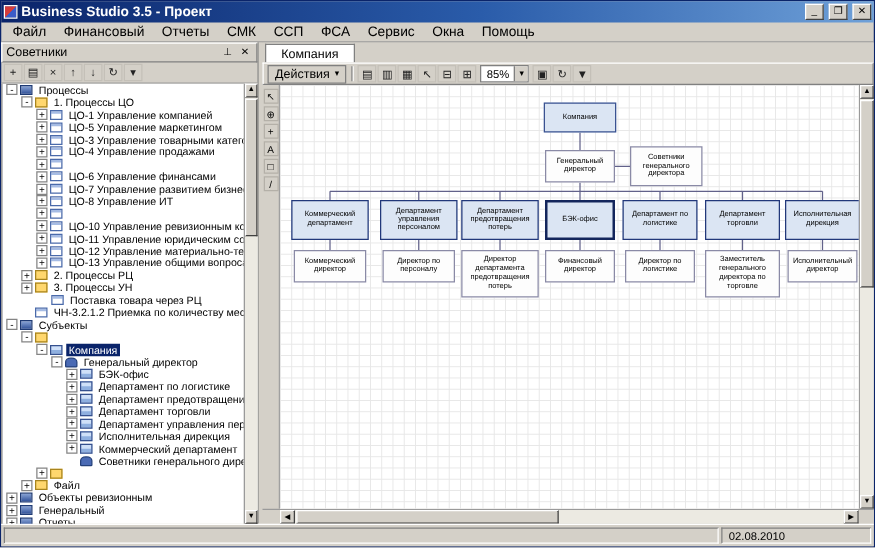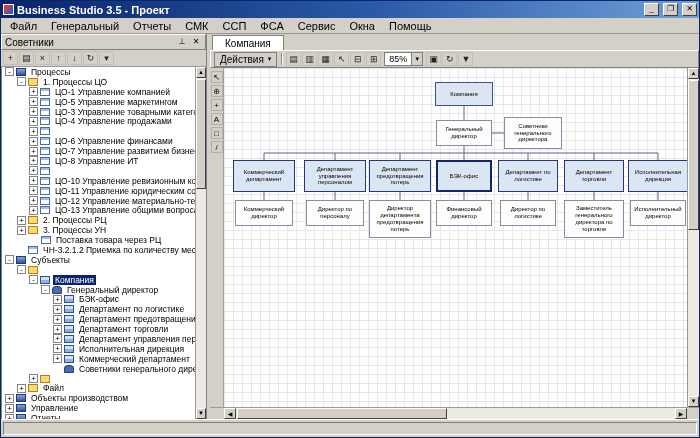--- a/index.html
+++ b/index.html
@@ -89,21 +89,21 @@
   <div class="titlebar">
     <span class="app-icon"></span>
     <span class="title-text">Business Studio 3.5 - Проект</span>
     <span class="wbtn">_</span>
     <span class="wbtn">❐</span>
     <span class="wbtn">✕</span>
   </div>
 
   <div class="menubar">
       <span class="menu-item">Файл</span>
-      <span class="menu-item">Генеральный</span>
+      <span class="menu-item">Финансовый</span>
       <span class="menu-item">Отчеты</span>
       <span class="menu-item">СМК</span>
       <span class="menu-item">ССП</span>
       <span class="menu-item">ФСА</span>
       <span class="menu-item">Сервис</span>
       <span class="menu-item">Окна</span>
       <span class="menu-item">Помощь</span>
     </div>
 
   <div class="main">
@@ -285,26 +285,26 @@
               <span class="ticon ic-folder"></span>
             </div>
             <div class="tree-row" style="padding-left: 15px;">
               <span class="toggle">+</span>
               <span class="ticon ic-folder"></span>
               <span class="tlabel">Файл</span>
             </div>
             <div class="tree-row" style="padding-left: 3px;">
               <span class="toggle">+</span>
               <span class="ticon ic-root"></span>
-              <span class="tlabel">Объекты производством</span>
+              <span class="tlabel">Объекты ревизионным</span>
             </div>
             <div class="tree-row" style="padding-left: 3px;">
               <span class="toggle">+</span>
               <span class="ticon ic-root"></span>
-              <span class="tlabel">Управление</span>
+              <span class="tlabel">Генеральный</span>
             </div>
             <div class="tree-row" style="padding-left: 3px;">
               <span class="toggle">+</span>
               <span class="ticon ic-root"></span>
               <span class="tlabel">Отчеты</span>
             </div>
           </div>
         <div class="nav-scroll">
           <div class="scroll-btn">▲</div>
           <div class="v-thumb"></div>
@@ -410,15 +410,16 @@
           <div style="flex:1"></div>
           <div class="h-btn">▶</div>
         </div>
         <div class="corner"></div>
       </div>
     </div>
   </div>
 
   <div class="statusbar">
     <div class="status-cell status-main"></div>
+    <div class="status-cell status-date">02.08.2010</div>
   </div>
 
 </div>
 
 </body></html>

